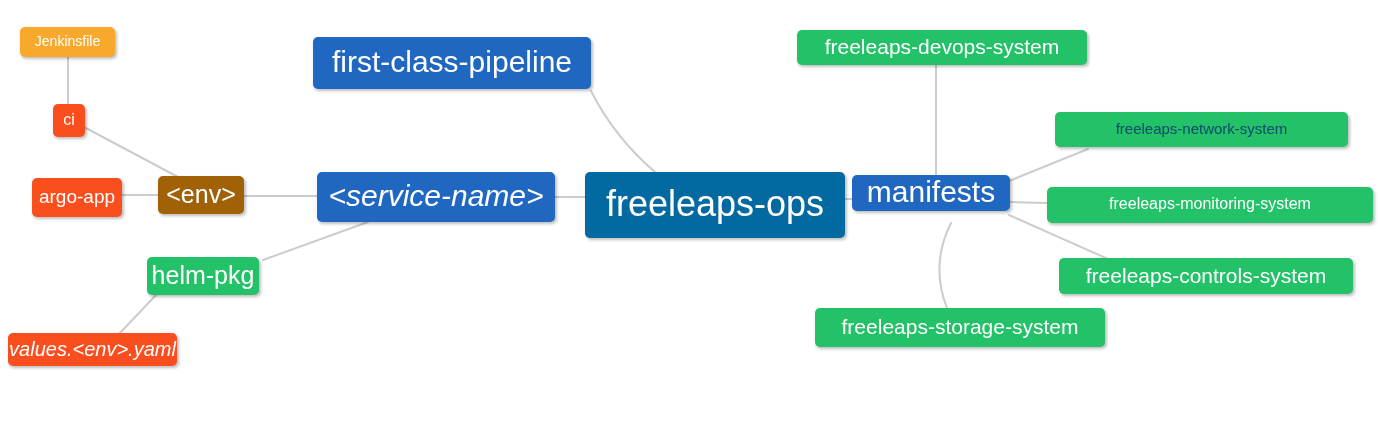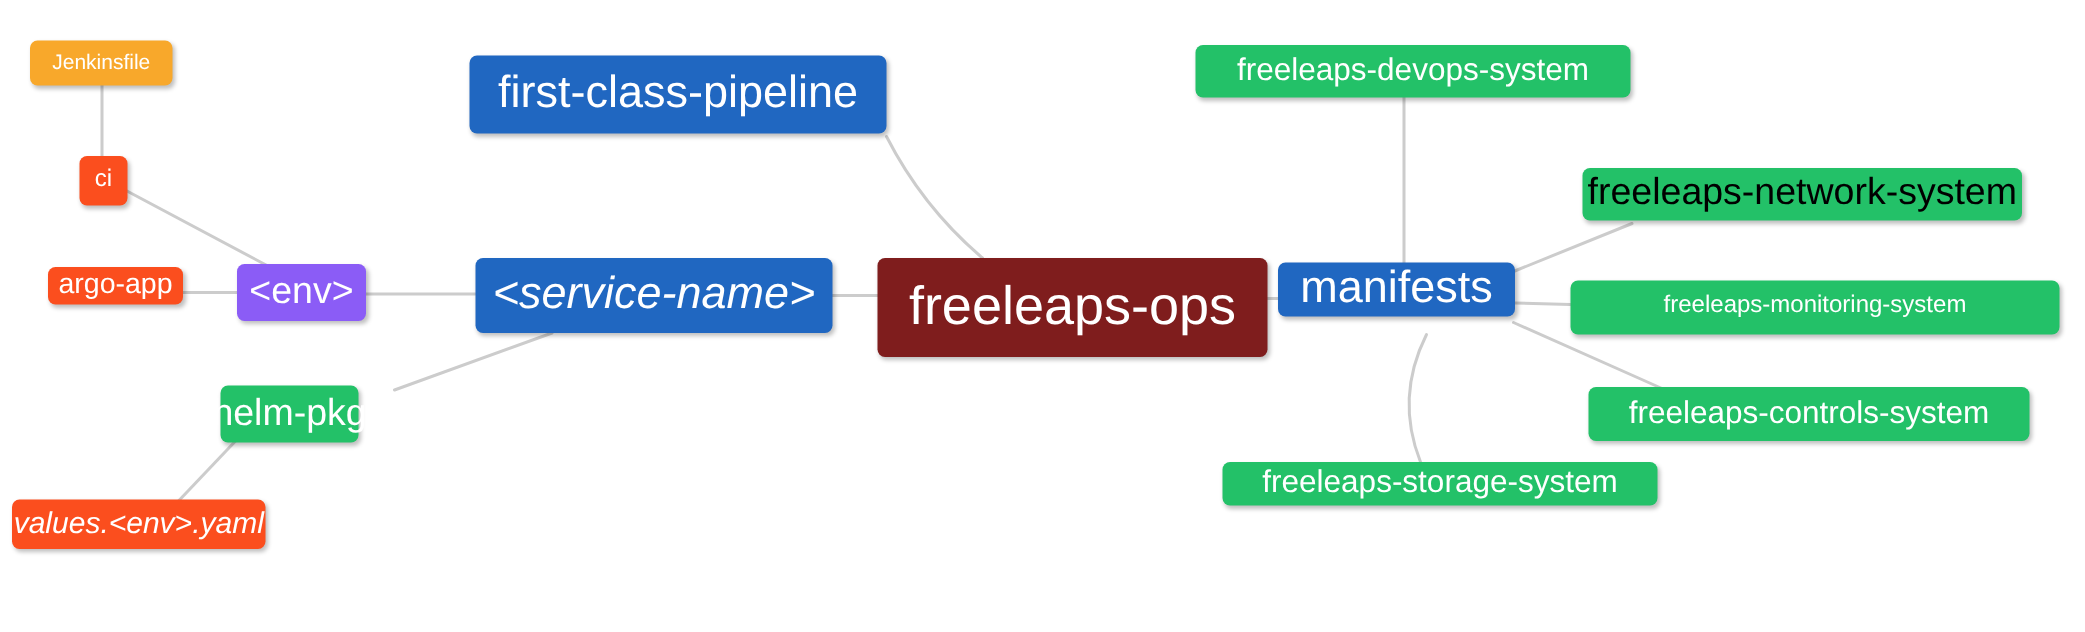--- a/index.html
+++ b/index.html
@@ -49,27 +49,27 @@
       <path d="M845,199 L852,199" stroke="#cccccc"></path>
       <path d="M936,175 L936,65" stroke="#cccccc"></path>
       <path d="M1009,181 L1088,149" stroke="#cccccc"></path>
       <path d="M1010,202 L1047,203" stroke="#cccccc"></path>
       <path d="M1009,215 L1108,259" stroke="#cccccc"></path>
       <path d="M951,223 Q930,265 947,308" stroke="#cccccc"></path>
     </svg>
   <div id="nodes">
       <div class="node" style="left: 20px; top: 27px; width: 95px; height: 30px; font-size: 14px; background: rgb(248, 168, 43); color: rgb(255, 255, 255);">Jenkinsfile</div>
       <div class="node" style="left: 53px; top: 104px; width: 32px; height: 33px; font-size: 16px; background: rgb(251, 78, 30); color: rgb(255, 255, 255);">ci</div>
-      <div class="node" style="left: 32px; top: 178px; width: 90px; height: 25px; font-size: 19px; background: rgb(251, 78, 30); color: rgb(255, 255, 255);">argo-app</div>
-      <div class="node" style="left: 158px; top: 176px; width: 86px; height: 38px; font-size: 25px; background: #8b5cf6; color: rgb(255, 255, 255);">&lt;env&gt;</div>
-      <div class="node" style="left: 147px; top: 257px; width: 92px; height: 38px; font-size: 25px; background: rgb(35, 193, 104); color: rgb(255, 255, 255);">helm-pkg</div>
+      <div class="node" style="left: 32px; top: 178px; width: 90px; height: 39px; font-size: 19px; background: rgb(251, 78, 30); color: rgb(255, 255, 255);">argo-app</div>
+      <div class="node" style="left: 158px; top: 176px; width: 86px; height: 38px; font-size: 25px; background: #a16207; color: rgb(255, 255, 255);">&lt;env&gt;</div>
+      <div class="node" style="left: 147px; top: 257px; width: 112px; height: 38px; font-size: 25px; background: rgb(35, 193, 104); color: rgb(255, 255, 255);">helm-pkg</div>
       <div class="node" style="left: 8px; top: 333px; width: 169px; height: 33px; font-size: 20px; background: rgb(251, 78, 30); color: rgb(255, 255, 255); font-style: italic;">values.&lt;env&gt;.yaml</div>
       <div class="node" style="left: 313px; top: 37px; width: 278px; height: 52px; font-size: 30px; background: rgb(32, 103, 193); color: rgb(255, 255, 255);">first-class-pipeline</div>
       <div class="node" style="left: 317px; top: 172px; width: 238px; height: 50px; font-size: 30px; background: rgb(32, 103, 193); color: rgb(255, 255, 255); font-style: italic;">&lt;service-name&gt;</div>
-      <div class="node" style="left: 585px; top: 172px; width: 260px; height: 66px; font-size: 36px; background: #7f1d1d; color: rgb(255, 255, 255);">freeleaps-ops</div>
+      <div class="node" style="left: 585px; top: 172px; width: 260px; height: 66px; font-size: 36px; background: #0369a1; color: rgb(255, 255, 255);">freeleaps-ops</div>
       <div class="node" style="left: 852px; top: 175px; width: 158px; height: 36px; font-size: 30px; background: rgb(32, 103, 193); color: rgb(255, 255, 255);">manifests</div>
       <div class="node" style="left: 797px; top: 30px; width: 290px; height: 35px; font-size: 21px; background: rgb(35, 193, 104); color: rgb(255, 255, 255);">freeleaps-devops-system</div>
-      <div class="node" style="left: 1055px; top: 112px; width: 293px; height: 35px; font-size: 25px; background: rgb(35, 193, 104); color: #000000;">freeleaps-network-system</div>
+      <div class="node" style="left: 1055px; top: 112px; width: 293px; height: 35px; font-size: 15px; background: rgb(35, 193, 104); color: #0c4a6e;">freeleaps-network-system</div>
       <div class="node" style="left: 1047px; top: 187px; width: 326px; height: 36px; font-size: 16px; background: rgb(35, 193, 104); color: rgb(255, 255, 255);">freeleaps-monitoring-system</div>
       <div class="node" style="left: 1059px; top: 258px; width: 294px; height: 36px; font-size: 21px; background: rgb(35, 193, 104); color: rgb(255, 255, 255); text-align: center;">freeleaps-controls-system</div>
-      <div class="node" style="left: 815px; top: 308px; width: 290px; height: 29px; font-size: 21px; background: rgb(35, 193, 104); color: rgb(255, 255, 255);">freeleaps-storage-system</div>
+      <div class="node" style="left: 815px; top: 308px; width: 290px; height: 39px; font-size: 21px; background: rgb(35, 193, 104); color: rgb(255, 255, 255);">freeleaps-storage-system</div>
     </div>
 </div>
 
 </body></html>

